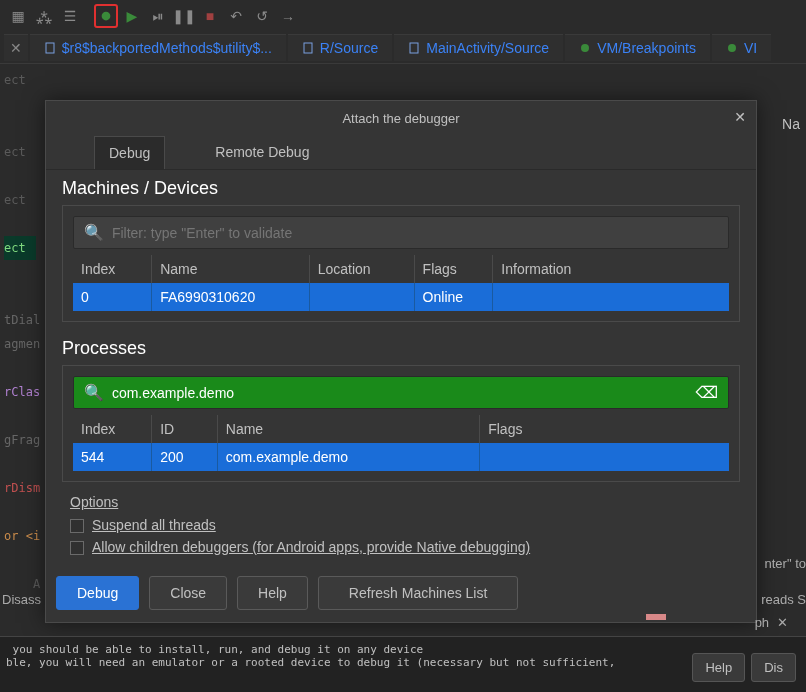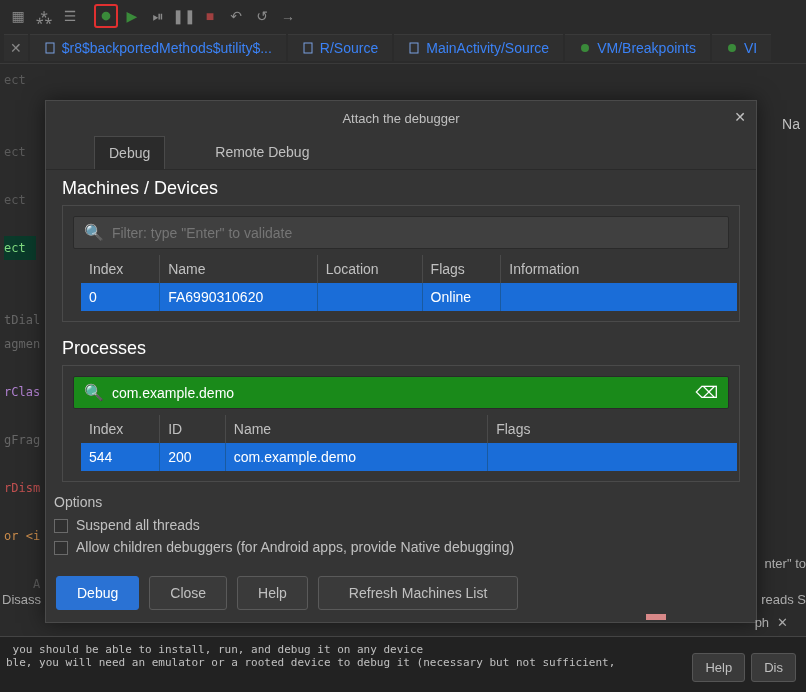--- a/index.html
+++ b/index.html
@@ -121,28 +121,28 @@
   border: none;
   outline: none;
   color: #c0c0c0;
   font-size: 14px;
 }
 .filter-box.green input { color: #fff; }
 .filter-box .sicon { color: #aaa; }
 .filter-box.green .sicon { color: #fff; }
 .filter-box .clear { color: #fff; }
 
-table { width: 100%; border-collapse: collapse; font-size: 14px; margin-left: 8px; }
+table { width: 100%; border-collapse: collapse; font-size: 14px; }
 th { text-align: left; padding: 6px 8px; color: #c0c0c0; border-right: 1px solid #4a4a4a; font-weight: normal; }
 th:last-child { border-right: none; }
 td { padding: 6px 8px; border-right: 1px solid #1a5aa0; }
 td:last-child { border-right: none; }
 tr.selected td { background: #1a6dd8; color: #fff; }
 
-.options { padding: 4px 8px 12px; }
+.options { padding: 4px 24px 12px; text-decoration: underline; }
 .options-title { font-size: 14px; margin-bottom: 4px; }
 .chk { display: flex; align-items: flex-end; gap: 8px; padding: 3px 0; font-size: 14px; }
 .chk .box { width: 14px; height: 14px; border: 1px solid #6a6a6a; background: #303030; }
 
 .dbuttons {
   display: flex;
   gap: 10px;
   padding: 6px 10px 12px;
 }
 .btn {

